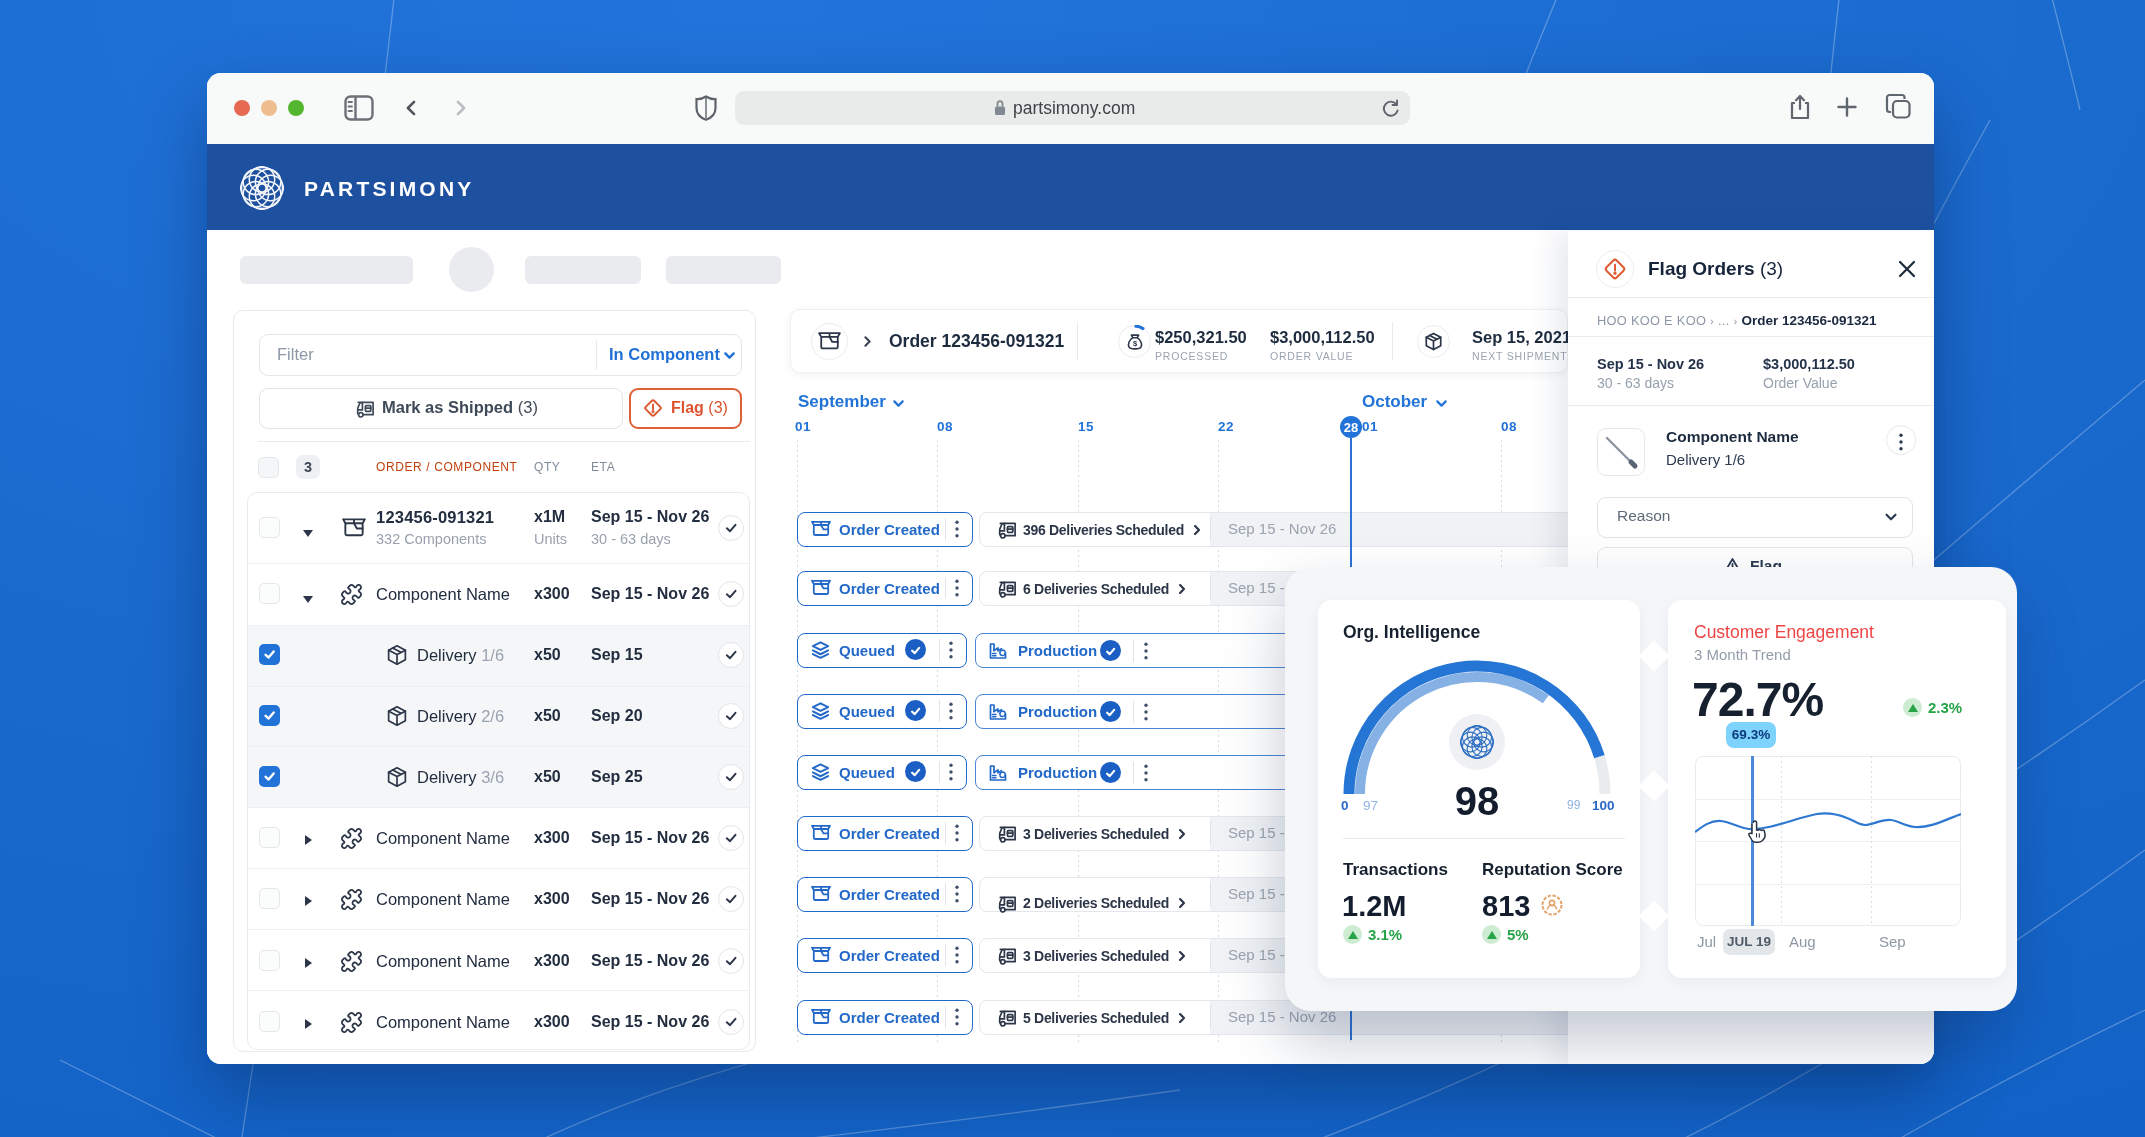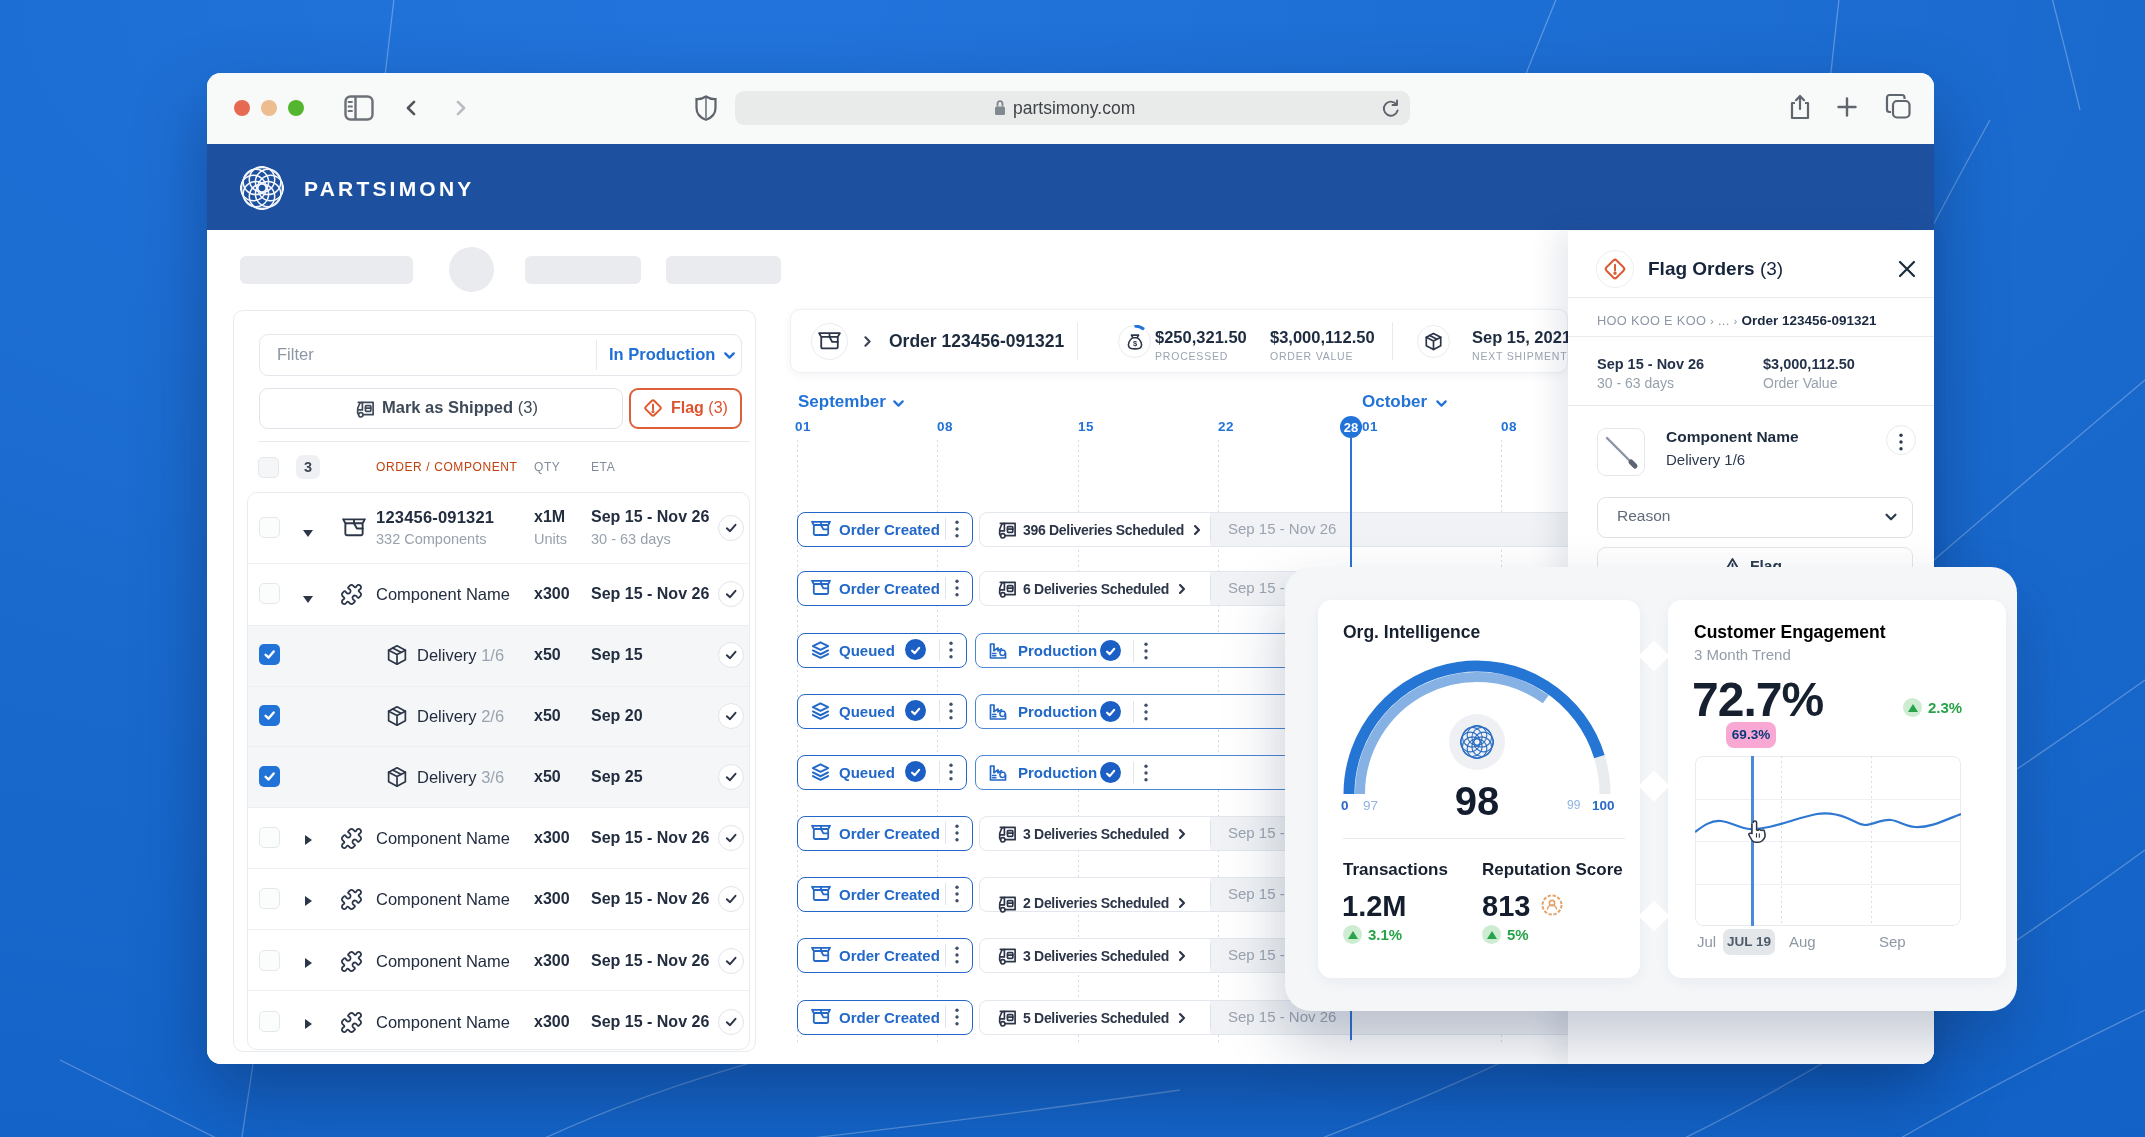--- a/index.html
+++ b/index.html
@@ -80,21 +80,21 @@
 <div style="position:absolute;left:304px;top:177px;font-size:21px;font-weight:bold;color:#fff;letter-spacing:3.2px;">PARTSIMONY</div>
 <div style="position:absolute;left:207px;top:230px;width:1727px;height:834px;background:#ffffff;border-radius:0 0 14px 14px;"></div>
 <div style="position:absolute;left:240px;top:256px;width:173px;height:28px;background:#e9ebee;border-radius:6px;"></div>
 <div style="position:absolute;left:449px;top:247px;width:45px;height:45px;background:#e9ebee;border-radius:50%;"></div>
 <div style="position:absolute;left:525px;top:256px;width:116px;height:28px;background:#e9ebee;border-radius:6px;"></div>
 <div style="position:absolute;left:666px;top:256px;width:115px;height:28px;background:#e9ebee;border-radius:6px;"></div>
 <div style="position:absolute;left:233px;top:310px;width:523px;height:742px;background:#fff;border:1px solid #e7eaee;border-radius:10px;"></div>
 <div style="position:absolute;left:259px;top:334px;width:483px;height:42px;border:1px solid #e3e7ec;border-radius:9px;background:#fff;"></div>
 <div style="position:absolute;left:277px;top:345px;font-size:16.5px;color:#8c96a4;">Filter</div>
 <div style="position:absolute;left:596px;top:340px;width:1px;height:30px;background:#e6e9ee;"></div>
-<div style="position:absolute;left:609px;top:345px;font-size:16.5px;font-weight:bold;color:#1f6fd6;">In Production</div>
+<div style="position:absolute;left:609px;top:345px;font-size:16.5px;font-weight:bold;color:#1f6fd6;">In Component</div>
 <div style="position:absolute;left:722px;top:348px;"><svg width="15" height="15" viewBox="0 0 15 15" style="">
       <path d="M3.3 5.3999999999999995 L7.5 9.6 L11.700000000000001 5.3999999999999995" fill="none" stroke="#1f6fd6" stroke-width="2.4" stroke-linecap="round" stroke-linejoin="round"></path>
     </svg></div>
 <div style="position:absolute;left:259px;top:388px;width:364px;height:41px;border:1px solid #dfe4ea;border-radius:9px;background:#fff;"></div>
 <div style="position:absolute;left:354px;top:398px;"><svg width="21" height="21" viewBox="0 0 21 21" style="">
       <g transform="scale(0.955)" fill="none" stroke="#3f4a59" stroke-width="1.78" stroke-linejoin="round" stroke-linecap="round">
 <path d="M4.5 4.5 L20 4.5 L20 17.5 L9.5 17.5"></path>
 <path d="M8.8 4.7 L6.2 5.2 L4.0 10.5 L3.8 15.5 L4.6 17.3"></path>
 <path d="M8.8 4.7 L8.8 12.5 L4.4 12.5"></path>
 <circle cx="7.1" cy="17.6" r="2.3"></circle>
@@ -772,27 +772,27 @@
       <circle cx="13" cy="13" r="9.5" fill="none" stroke="#e3a36b" stroke-width="2" stroke-dasharray="3.4 1.6"></circle>
       <circle cx="13" cy="11" r="2.6" fill="none" stroke="#e3a36b" stroke-width="1.6"></circle>
       <path d="M8.5 17.5 a4.5 4.5 0 0 1 9 0" fill="none" stroke="#e3a36b" stroke-width="1.6"></path>
     </svg></div>
 <div style="position:absolute;left:1343px;top:925px;width:19px;height:19px;background:#cdecd2;border-radius:50%;"></div>
 <div style="position:absolute;left:1347.5px;top:930.5px;width:0;height:0;border-left:5px solid transparent;border-right:5px solid transparent;border-bottom:8px solid #27a348;"></div>
 <div style="position:absolute;left:1368px;top:926px;font-size:15px;font-weight:bold;color:#27a348;">3.1%</div>
 <div style="position:absolute;left:1482px;top:925px;width:19px;height:19px;background:#cdecd2;border-radius:50%;"></div>
 <div style="position:absolute;left:1486.5px;top:930.5px;width:0;height:0;border-left:5px solid transparent;border-right:5px solid transparent;border-bottom:8px solid #27a348;"></div>
 <div style="position:absolute;left:1507px;top:926px;font-size:15px;font-weight:bold;color:#27a348;">5%</div>
-<div style="position:absolute;left:1694px;top:622px;font-size:17.5px;font-weight:bold;color:#000000;">Customer Engagement</div>
+<div style="position:absolute;left:1694px;top:622px;font-size:17.5px;font-weight:normal;color:#ef4444;">Customer Engagement</div>
 <div style="position:absolute;left:1694px;top:646px;font-size:15px;color:#939daa;">3 Month Trend</div>
 <div style="position:absolute;left:1692px;top:678px;font-size:48px;line-height:44px;font-weight:bold;color:#16202f;letter-spacing:-1px;">72.7%</div>
 <div style="position:absolute;left:1903px;top:698px;width:19px;height:19px;background:#cdecd2;border-radius:50%;"></div>
 <div style="position:absolute;left:1907.5px;top:703.5px;width:0;height:0;border-left:5px solid transparent;border-right:5px solid transparent;border-bottom:8px solid #27a348;"></div>
 <div style="position:absolute;left:1928px;top:699px;font-size:15px;font-weight:bold;color:#27a348;">2.3%</div>
-<div style="position:absolute;left:1726px;top:722px;width:50px;height:26px;background:#f9a8d4;border-radius:8px;text-align:center;line-height:26px;font-size:13.5px;font-weight:bold;color:#0d3a7a;">69.3%</div>
+<div style="position:absolute;left:1726px;top:722px;width:50px;height:26px;background:#7dd3fc;border-radius:8px;text-align:center;line-height:26px;font-size:13.5px;font-weight:bold;color:#0d3a7a;">69.3%</div>
 <div style="position:absolute;left:1695px;top:756px;width:266px;height:170px;border:1px solid #e8ebef;border-radius:8px;background:#fff;"></div>
 <div style="position:absolute;left:1695px;top:798.5px;width:266px;height:1px;background:#eef0f3;"></div>
 <div style="position:absolute;left:1695px;top:841.0px;width:266px;height:1px;background:#eef0f3;"></div>
 <div style="position:absolute;left:1695px;top:883.5px;width:266px;height:1px;background:#eef0f3;"></div>
 <div style="position:absolute;left:1781px;top:756px;width:1px;height:170px;background-image:linear-gradient(#d9dee2 40%, rgba(255,255,255,0) 0%);background-size:1px 5px;"></div>
 <div style="position:absolute;left:1871px;top:756px;width:1px;height:170px;background-image:linear-gradient(#d9dee2 40%, rgba(255,255,255,0) 0%);background-size:1px 5px;"></div>
 <div style="position:absolute;left:1751px;top:756px;width:2.5px;height:170px;background:#4a8ad8;"></div>
 <svg width="266" height="170" viewBox="0 0 266 170" style="position:absolute;left:1695px;top:756px">
 <path d="M0 76 C 8 70, 16 64, 26 65 C 36 66, 44 72, 54 73 C 76 74, 100 62, 122 58 C 132 56.5, 142 58, 152 62 C 160 65, 164 69, 170 69 C 178 69, 186 63, 196 64 C 204 65, 210 70, 220 71 C 236 72, 252 63, 266 58" fill="none" stroke="#2f78d2" stroke-width="2.2"></path>
 </svg>

